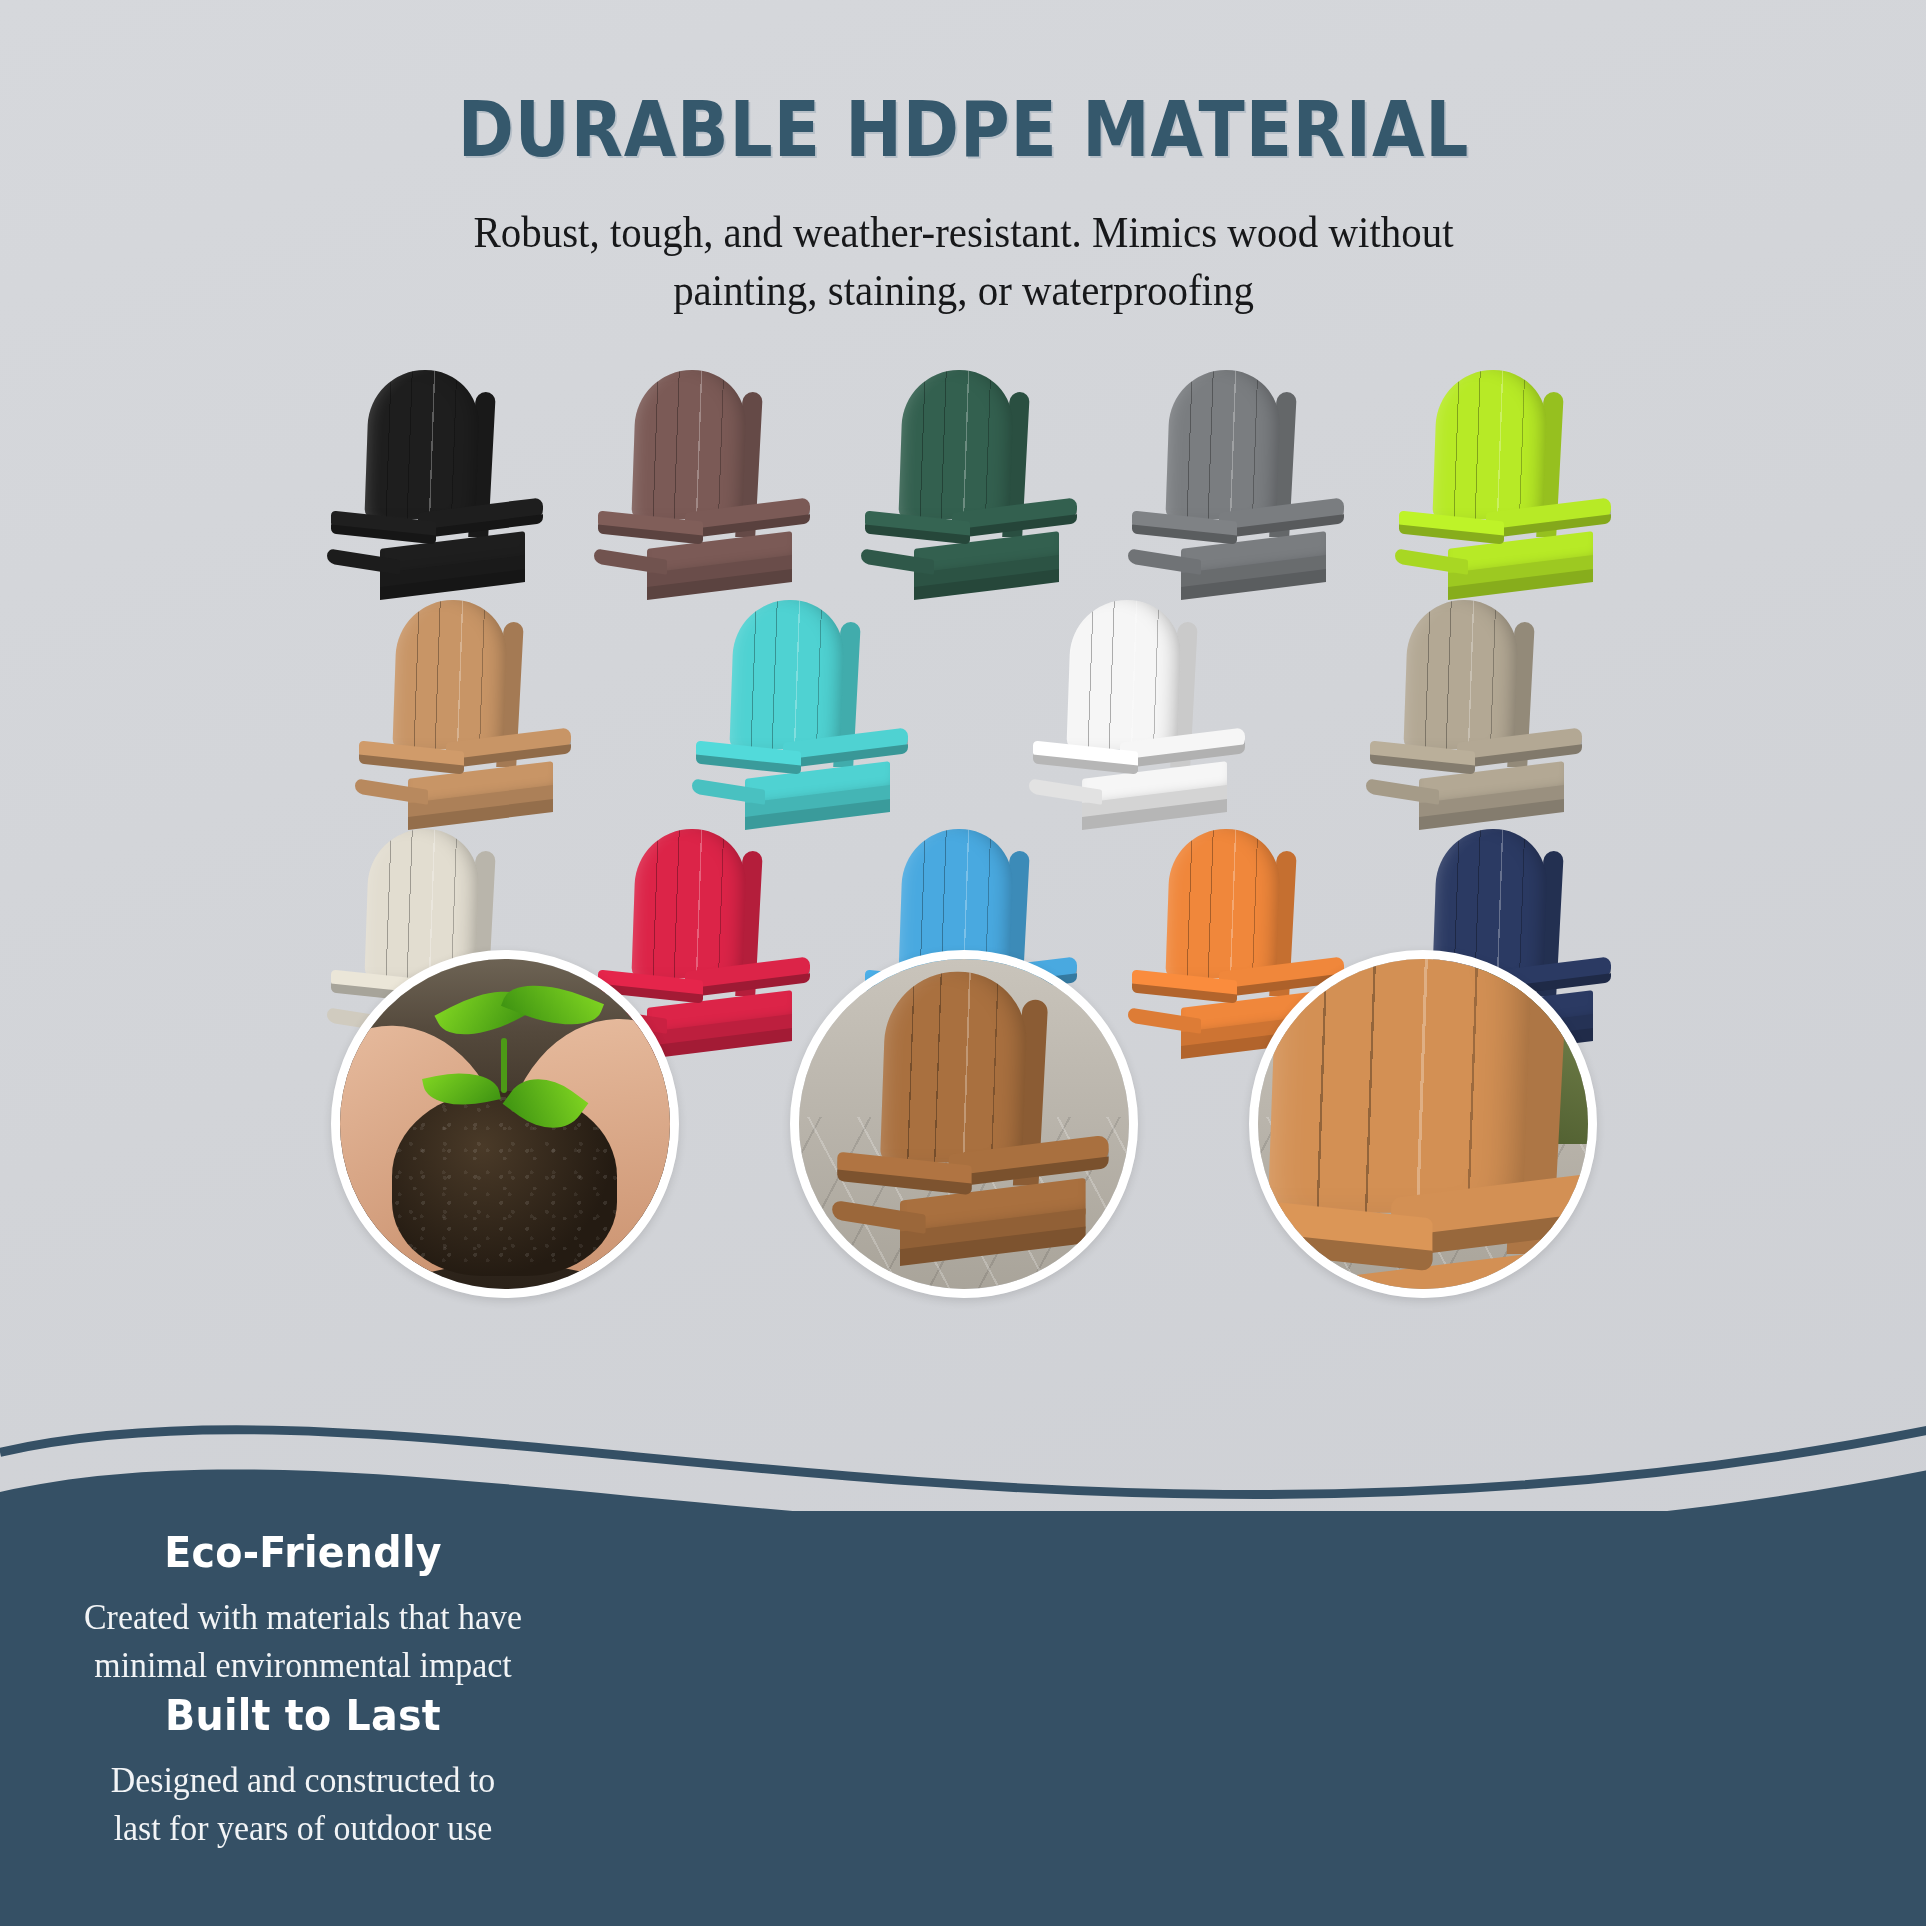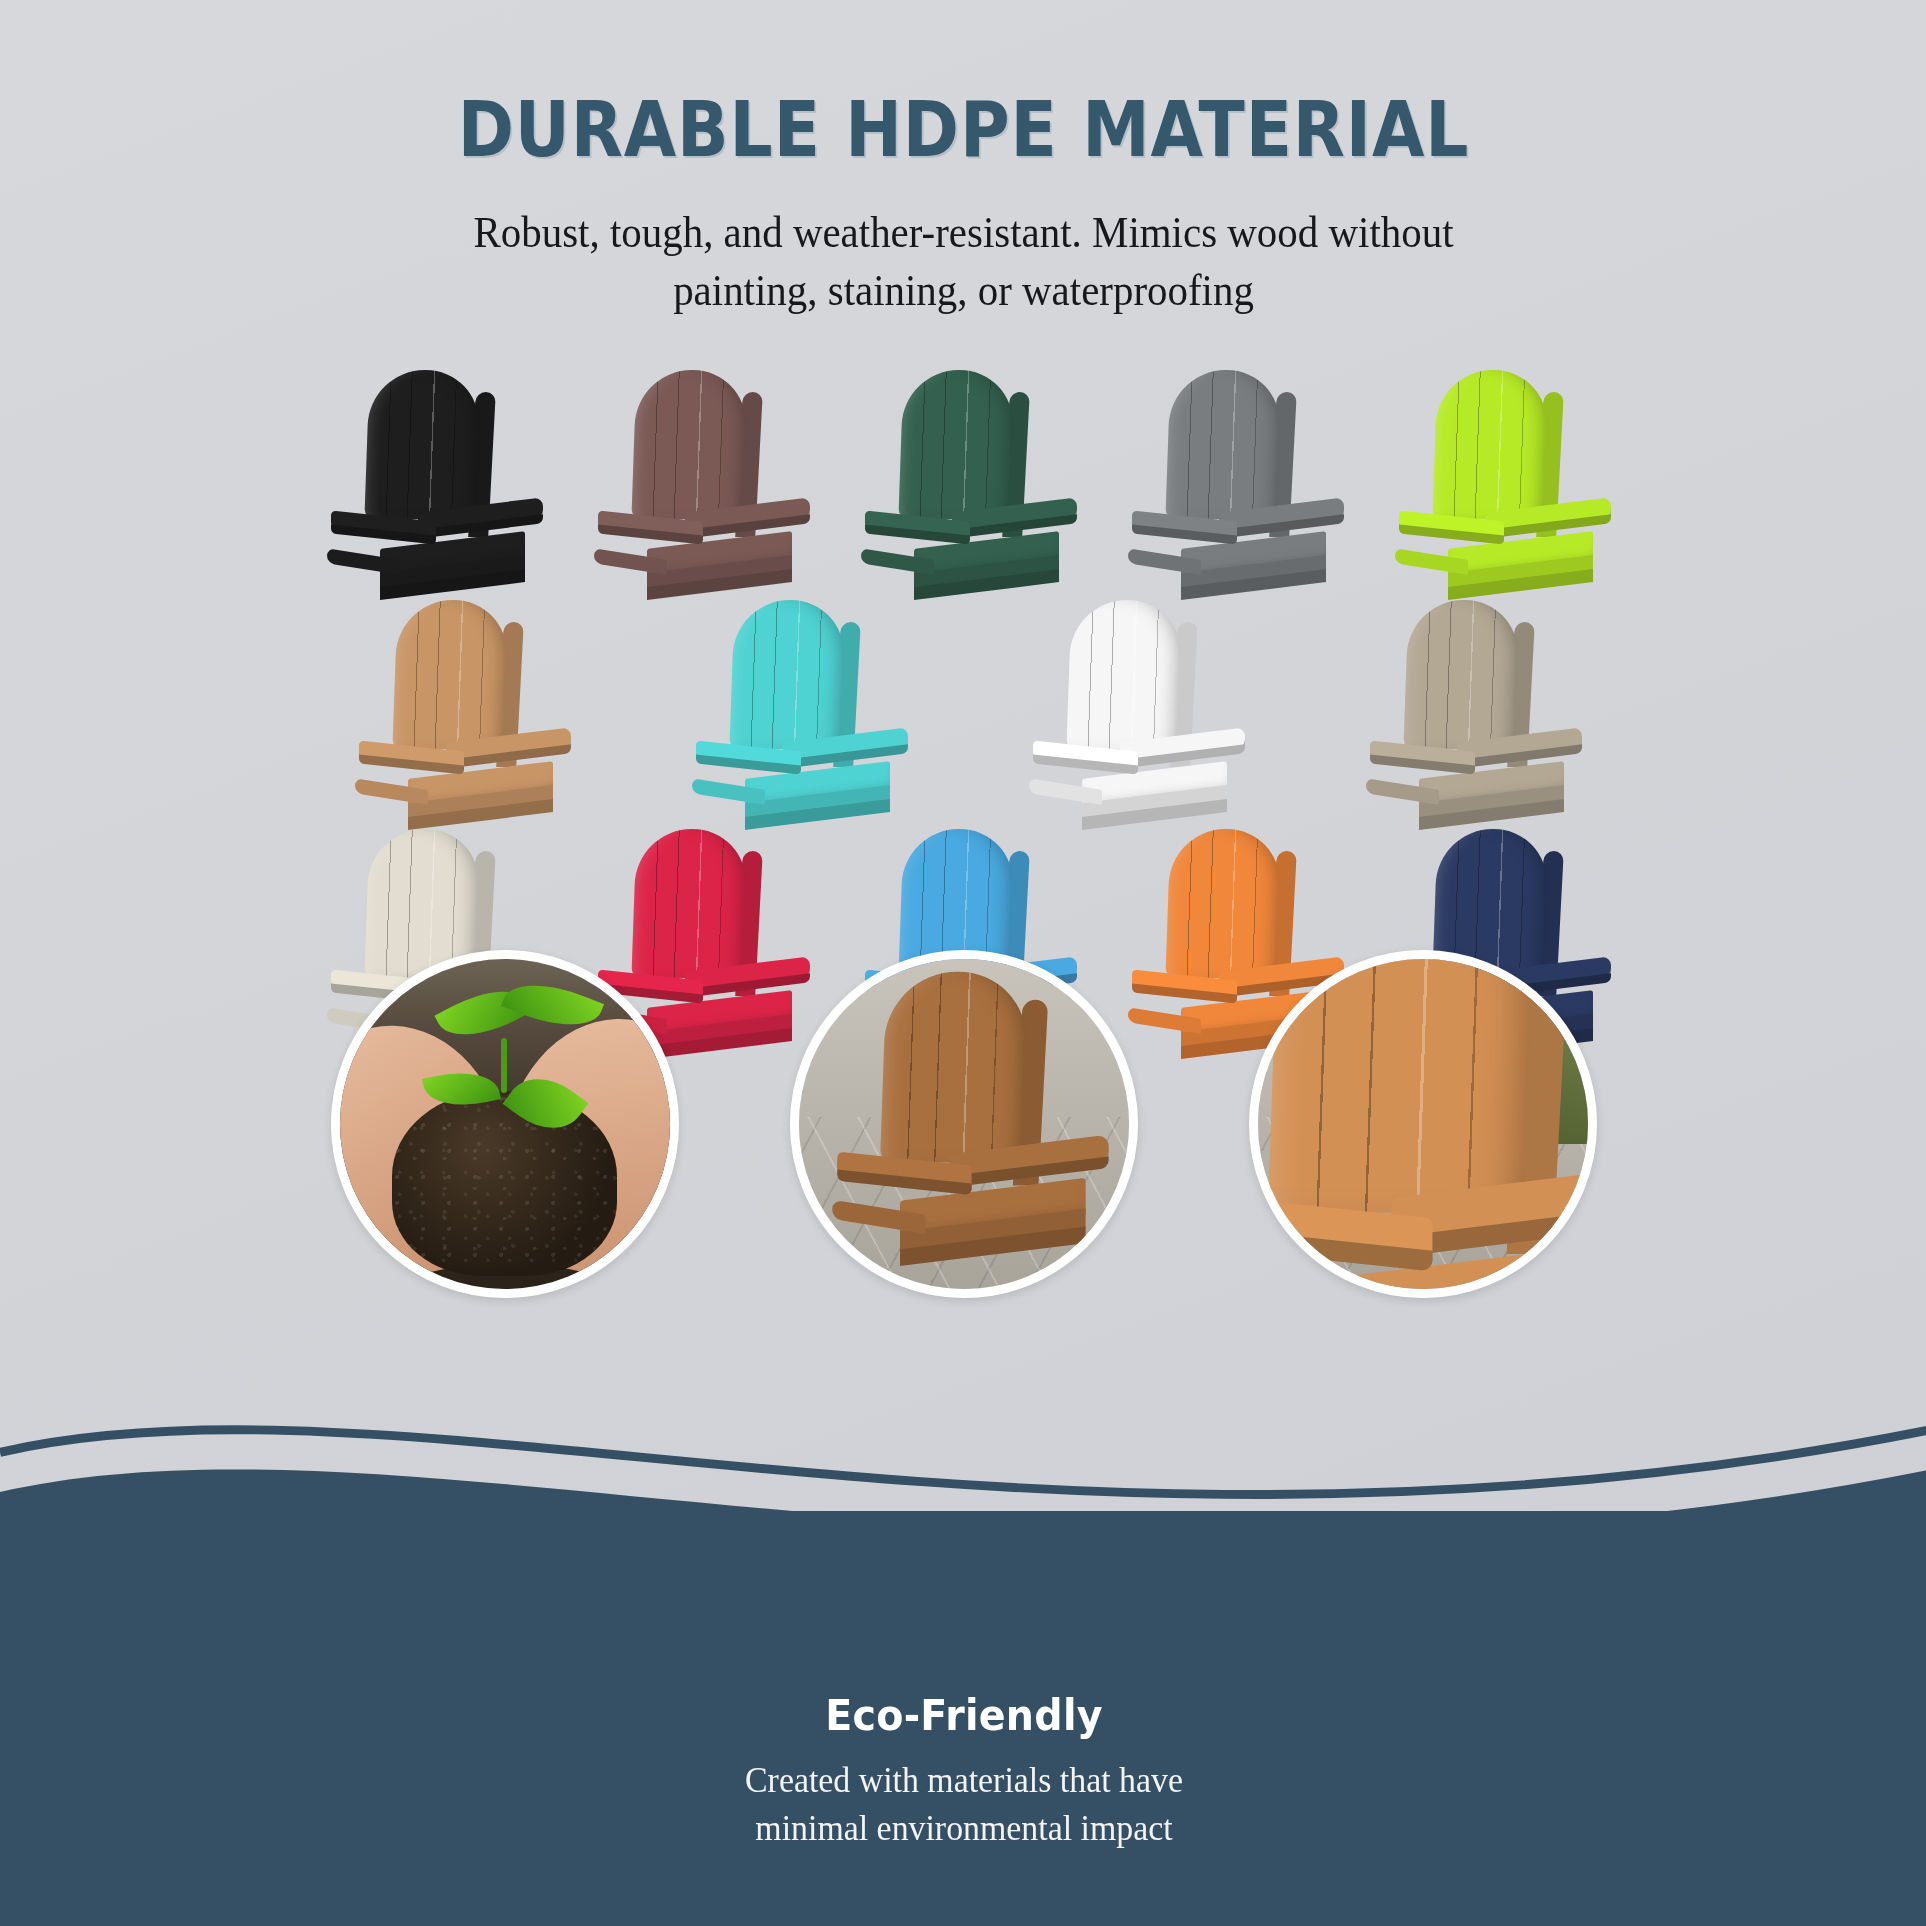--- a/index.html
+++ b/index.html
@@ -173,21 +173,21 @@
   .p-patio::after{ content:""; position:absolute; left:0; bottom:0; right:0; height:52%;
     background:
       repeating-linear-gradient(62deg, rgba(255,255,255,.22) 0 2px, transparent 2px 44px),
       repeating-linear-gradient(-62deg, rgba(0,0,0,.10) 0 2px, transparent 2px 44px); }
   .mini{ position:absolute; left:50%; top:50%; transform:translate(-50%,-50%) scale(1.28); width:214px; height:246px; }
   .mini3{ transform:translate(-52%,-42%) scale(2.3); }
   .p-green{ position:absolute; right:0; top:0; width:34%; height:56%;
     background:linear-gradient(200deg,#7c8a52,#4d5c2e); }
 
   
-  .fcols{ position:absolute; left:0; right:0; bottom:75px; display:flex; justify-content:center; gap:0; z-index:7; }
+  .fcols{ position:absolute; left:0; right:0; bottom:75px; display:flex; justify-content:center; gap:0; z-index:7;flex-direction:column; }
   .fcol{ width:606px; text-align:center; padding:0 18px; }
   .fhead{
     font-family:"DejaVu Sans", sans-serif;
     font-weight:700; font-size:43px; color:#ffffff;
     letter-spacing:0.3px; transform:scaleX(.92); margin-bottom:16px;
   }
   .fbody{
     font-family:"Liberation Serif", serif;
     font-size:36px; line-height:1.34; color:#f2f4f6;
     transform:scaleX(.94);
@@ -562,14 +562,21 @@
 </div>
 
 <div class="fcols">
   <div class="fcol">
     <div class="fhead">Eco-Friendly</div>
     <div class="fbody">
       <div>Created with materials that have</div>
       <div>minimal environmental impact</div>
     </div>
   </div>
+  <div class="fcol">
+    <div class="fhead">Built to Last</div>
+    <div class="fbody">
+      <div>Designed and constructed to</div>
+      <div>last for years of outdoor use</div>
+    </div>
+  </div>
 </div>
 
 
 </body></html>

